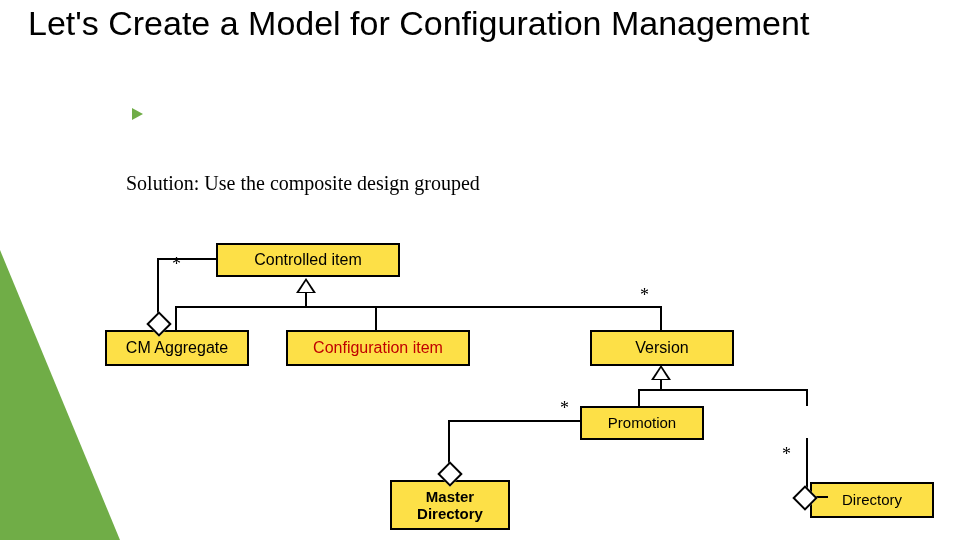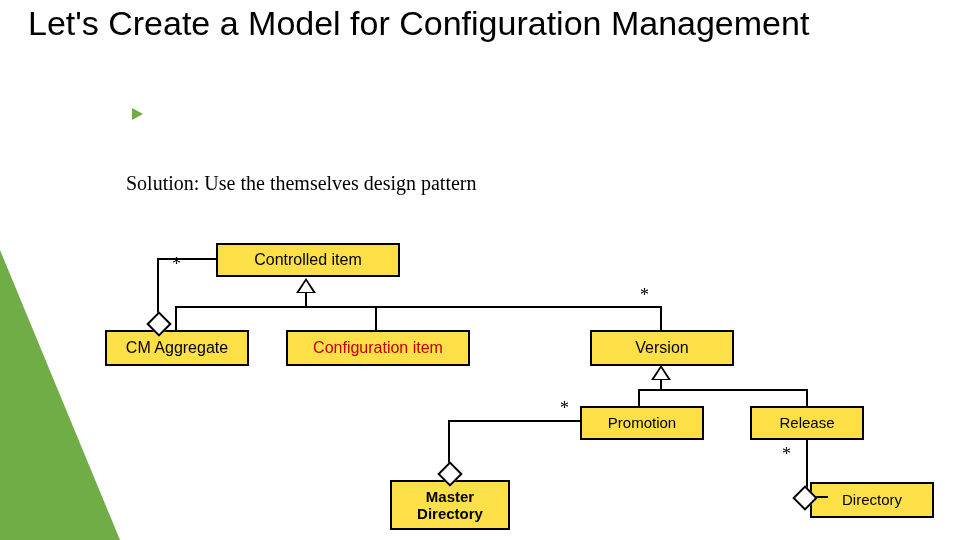--- a/index.html
+++ b/index.html
@@ -116,33 +116,32 @@
 <body>
 
 <div class="slide">
 
   <div class="deco"></div>
 
   <div class="title">Let's Create a Model for Configuration Management</div>
 
   <div class="arrow-bullet"></div>
 
-  <div class="solution">Solution: Use the themselves design pattern</div>
+  <div class="solution">Solution: Use the composite design grouped</div>
 
   <div class="box" style="left:216px; top:243px; width:180px; height:30px;">Controlled item</div>
 
   <div class="box" style="left:105px; top:330px; width:140px; height:32px;">CM Aggregate</div>
 
   <div class="box" style="left:286px; top:330px; width:180px; height:32px; color:#C00000;">Configuration item</div>
 
   <div class="box" style="left:590px; top:330px; width:140px; height:32px;">Version</div>
 
   <div class="box small" style="left:580px; top:406px; width:120px; height:30px;">Promotion</div>
 
-  <div class="box small" style="left:750px; top:406px; width:110px; height:30px;">Release</div>
 
   <div class="box small" style="left:390px; top:480px; width:116px; height:46px; white-space:pre-line;font-weight:bold;">Master
 Directory</div>
 
   <div class="box small" style="left:810px; top:482px; width:120px; height:32px;">Directory</div>
 
   <div class="line" style="left:305px; top:293px; width:2px; height:15px;"></div>
 
   <div class="open-tri-up" style="left:296px; top:278px;"></div>
 

